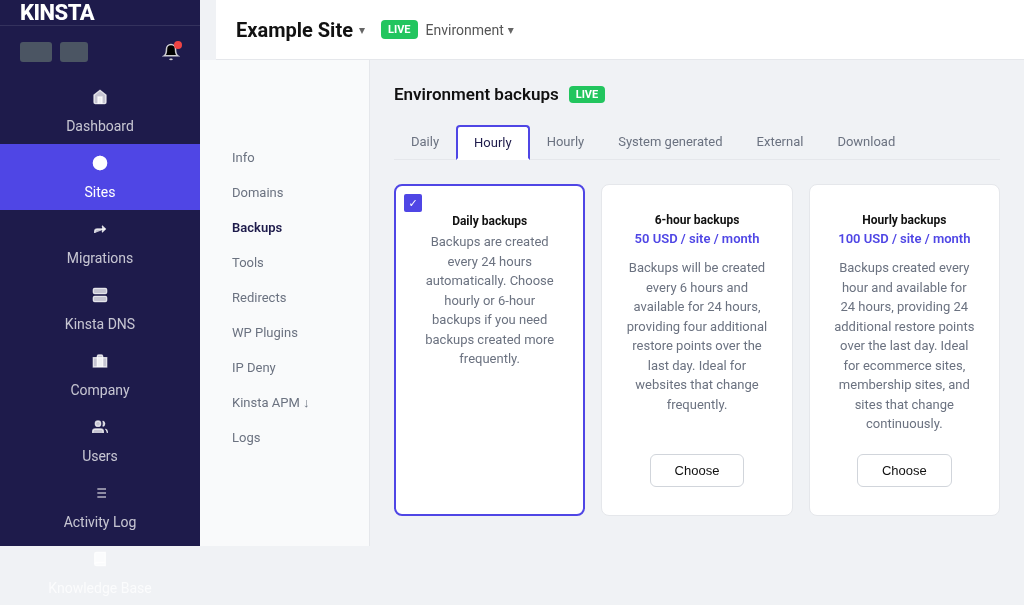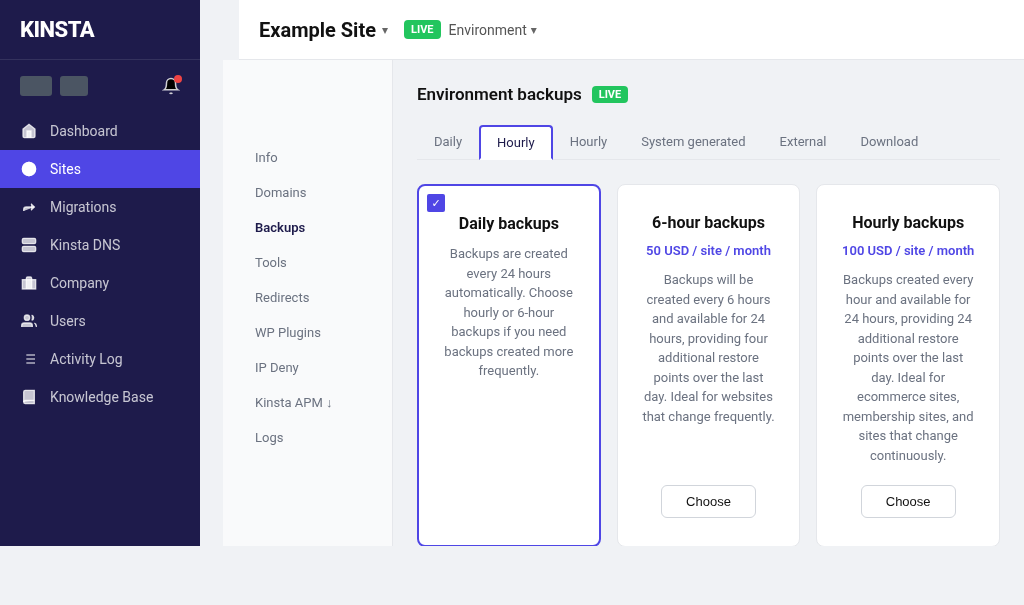--- a/index.html
+++ b/index.html
@@ -7,34 +7,34 @@
 
     
     .topbar { height: 60px; background: #fff; display: flex; align-items: center; padding: 0 20px; border-bottom: 1px solid #e5e7eb; position: fixed; top: 0; left: 200px; right: 0; z-index: 10; }
     .topbar-title { font-size: 20px; font-weight: 700; color: #111; margin-right: 6px; }
     .topbar-chevron { color: #666; font-size: 12px; margin-right: 16px; cursor: pointer; }
     .live-badge { background: #22c55e; color: #fff; font-size: 11px; font-weight: 700; padding: 3px 7px; border-radius: 4px; margin-right: 8px; }
     .environment-label { color: #555; font-size: 14px; margin-right: 4px; }
     .env-chevron { color: #666; font-size: 12px; cursor: pointer; }
 
     
-    .layout { display: flex; height: 546px; gap: 23px; }
+    .layout { display: flex; height: 546px; }
 
     
     .sidebar { width: 200px; background: #1e1b4b; flex-shrink: 0; display: flex; flex-direction: column; padding-top: 0; }
     .sidebar-logo { height: 60px; display: flex; align-items: center; padding: 0 20px; border-bottom: 1px solid rgba(255,255,255,0.1); }
     .logo-text { color: #fff; font-size: 22px; font-weight: 800; letter-spacing: -0.5px; }
     .logo-avatar { display: flex; align-items: center; margin-top: 8px; padding: 8px 20px; gap: 8px; }
     .avatar-box { width: 32px; height: 20px; background: #4b5563; border-radius: 3px; }
     .avatar-box2 { width: 28px; height: 20px; background: #4b5563; border-radius: 3px; }
     .notification-icon { margin-left: auto; width: 18px; height: 18px; position: relative; cursor: pointer; }
     .notification-dot { width: 8px; height: 8px; background: #ef4444; border-radius: 50%; position: absolute; top: -2px; right: -2px; }
 
     .sidebar-nav { flex: 1; padding: 8px 0; }
-    .nav-item { display: flex; align-items: center; gap: 12px; padding: 10px 20px; color: rgba(255,255,255,0.75); font-size: 14px; cursor: pointer; border-radius: 0; transition: background 0.15s; }
+    .nav-item { display: flex; align-items: center; gap: 12px; padding: 10px 8px; color: rgba(255,255,255,0.75); font-size: 14px; cursor: pointer; border-radius: 0; transition: background 0.15s; flex-direction: column; }
     .nav-item.active { background: #4f46e5; color: #fff; }
     .nav-icon { width: 18px; height: 18px; display: flex; align-items: center; justify-content: center; flex-shrink: 0; }
 
     
     .secondary-sidebar { width: 170px; background: #f9fafb; border-right: 1px solid #e5e7eb; padding-top: 80px; }
     .secondary-nav-item { padding: 10px 32px; font-size: 13px; color: #6b7280; cursor: pointer; }
     .secondary-nav-item.active { color: #1e1b4b; font-weight: 600; }
 
     
     .main { flex: 1; padding-top: 60px; overflow-y: auto; background: #f0f2f5; }
@@ -48,21 +48,21 @@
     
     .tabs { display: flex; gap: 0; margin-bottom: 24px; border-bottom: 1px solid #e5e7eb; }
     .tab { padding: 8px 16px; font-size: 13px; color: #6b7280; cursor: pointer; border: 1px solid transparent; border-radius: 4px 4px 0 0; position: relative; top: 1px; }
     .tab.active { color: #1e1b4b; font-weight: 400; border: 2px solid #4f46e5; border-bottom: 2px solid #fff; background: #fff; text-align: right; }
 
     
     .cards-grid { display: grid; grid-template-columns: 1fr 1fr 1fr; gap: 16px; }
     .card { background: #fff; border-radius: 8px; padding: 28px 24px; border: 1px solid #e5e7eb; display: flex; flex-direction: column; align-items: center; text-align: center; }
     .card.selected { border: 2px solid #4f46e5; position: relative; }
     .card-checkmark { position: absolute; top: 8px; left: 8px; width: 18px; height: 18px; background: #4f46e5; border-radius: 2px; display: flex; align-items: center; justify-content: center; color: #fff; font-size: 11px; }
-    .card-title { font-size: 16px; font-weight: 700; color: #111; margin-bottom: 11px; }
+    .card-title { font-size: 12px; font-weight: 700; color: #111; margin-bottom: 4px; }
     .card-price { font-size: 13px; font-weight: 600; color: #4f46e5; margin-bottom: 12px; }
     .card-desc { font-size: 13px; color: #6b7280; line-height: 1.5; margin-bottom: 20px; }
     .card-btn { border: 1px solid #d1d5db; background: #fff; padding: 8px 24px; border-radius: 6px; font-size: 13px; font-weight: 500; color: #111; cursor: pointer; margin-top: auto; }
 
     
     svg { fill: currentColor; }
   </style>
 </head>
 <body>
 

